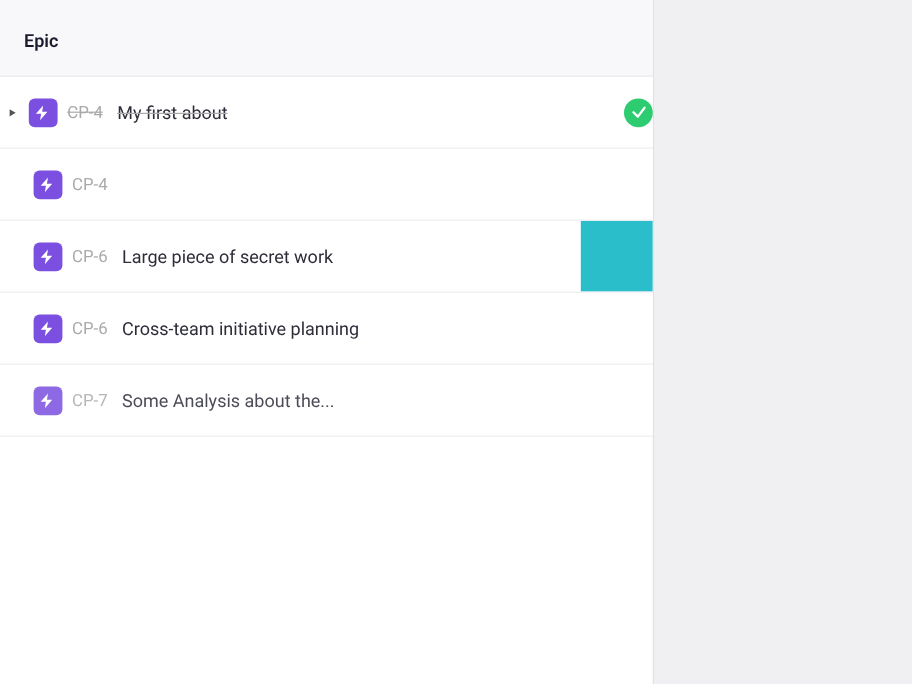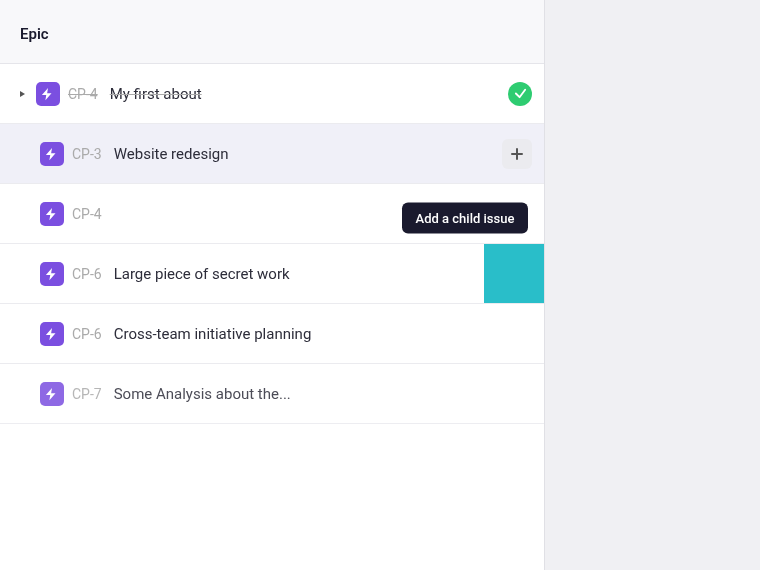--- a/index.html
+++ b/index.html
@@ -46,21 +46,21 @@
     
     .epic-list {
       display: flex;
       flex-direction: column;
       flex: 1;
     }
 
     .epic-row {
       display: flex;
       align-items: center;
-      padding: 0 12px;
+      padding: 0 0;
       height: 60px;
       border-bottom: 1px solid #ebebef;
       position: relative;
       cursor: pointer;
       background: #fff;
     }
 
     .epic-row.active {
       background: #f0f0f8;
     }
@@ -204,39 +204,20 @@
         </div>
         <span class="issue-key">CP-4</span>
         <span class="issue-title" style="text-decoration: line-through; text-decoration-color:#aaa;">My first about</span>
         <div class="done-badge">
           <svg viewBox="0 0 14 14" fill="white">
               <polyline points="2,7 6,11 12,3" stroke="white" stroke-width="2" fill="none" stroke-linecap="round" stroke-linejoin="round"></polyline>
             </svg>
         </div>
       </div>
 
-      <div class="epic-row active" style="position:relative;">
-        <div class="indent"></div>
-        <div class="epic-icon">
-          <svg viewBox="0 0 16 16" fill="white">
-              <path d="M8 1L1 9h5l-1 6 7-8H7z"></path>
-            </svg>
-        </div>
-        <span class="issue-key-normal">CP-3</span>
-        <span class="issue-title">Website redesign</span>
-        <button class="plus-btn">
-          <svg viewBox="0 0 16 16" fill="#555" width="16" height="16">
-              <path d="M8 3v10M3 8h10" stroke="#555" stroke-width="2" stroke-linecap="round" fill="none"></path>
-            </svg>
-        </button>
-
-        <div class="tooltip-container" style="position:absolute; right:16px; top:100%; margin-top:4px; z-index:200;">
-          <div class="tooltip">Add a child issue</div>
-        </div>
-      </div>
 
       <div class="epic-row">
         <div class="indent"></div>
         <div class="epic-icon">
           <svg viewBox="0 0 16 16" fill="white">
               <path d="M8 1L1 9h5l-1 6 7-8H7z"></path>
             </svg>
         </div>
         <span class="issue-key-normal">CP-4</span>
       </div>

